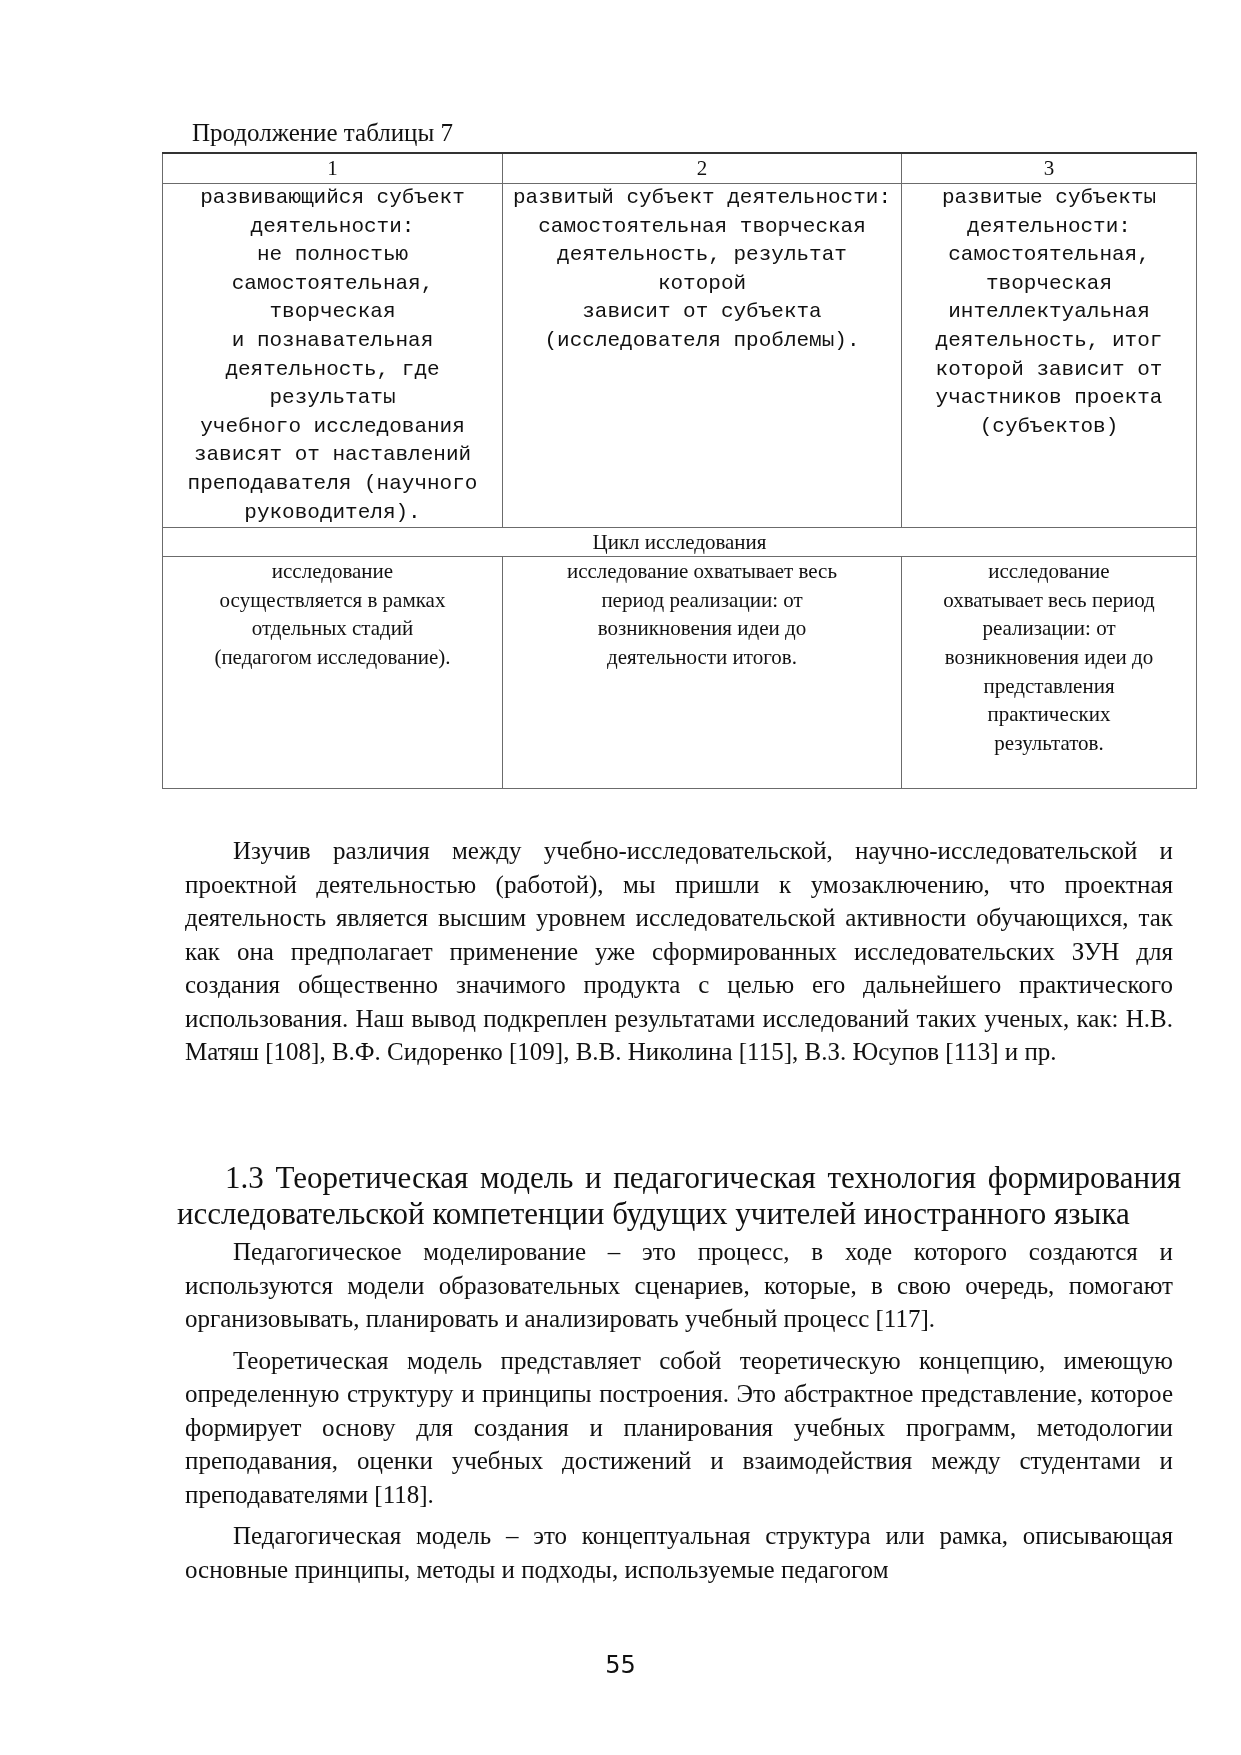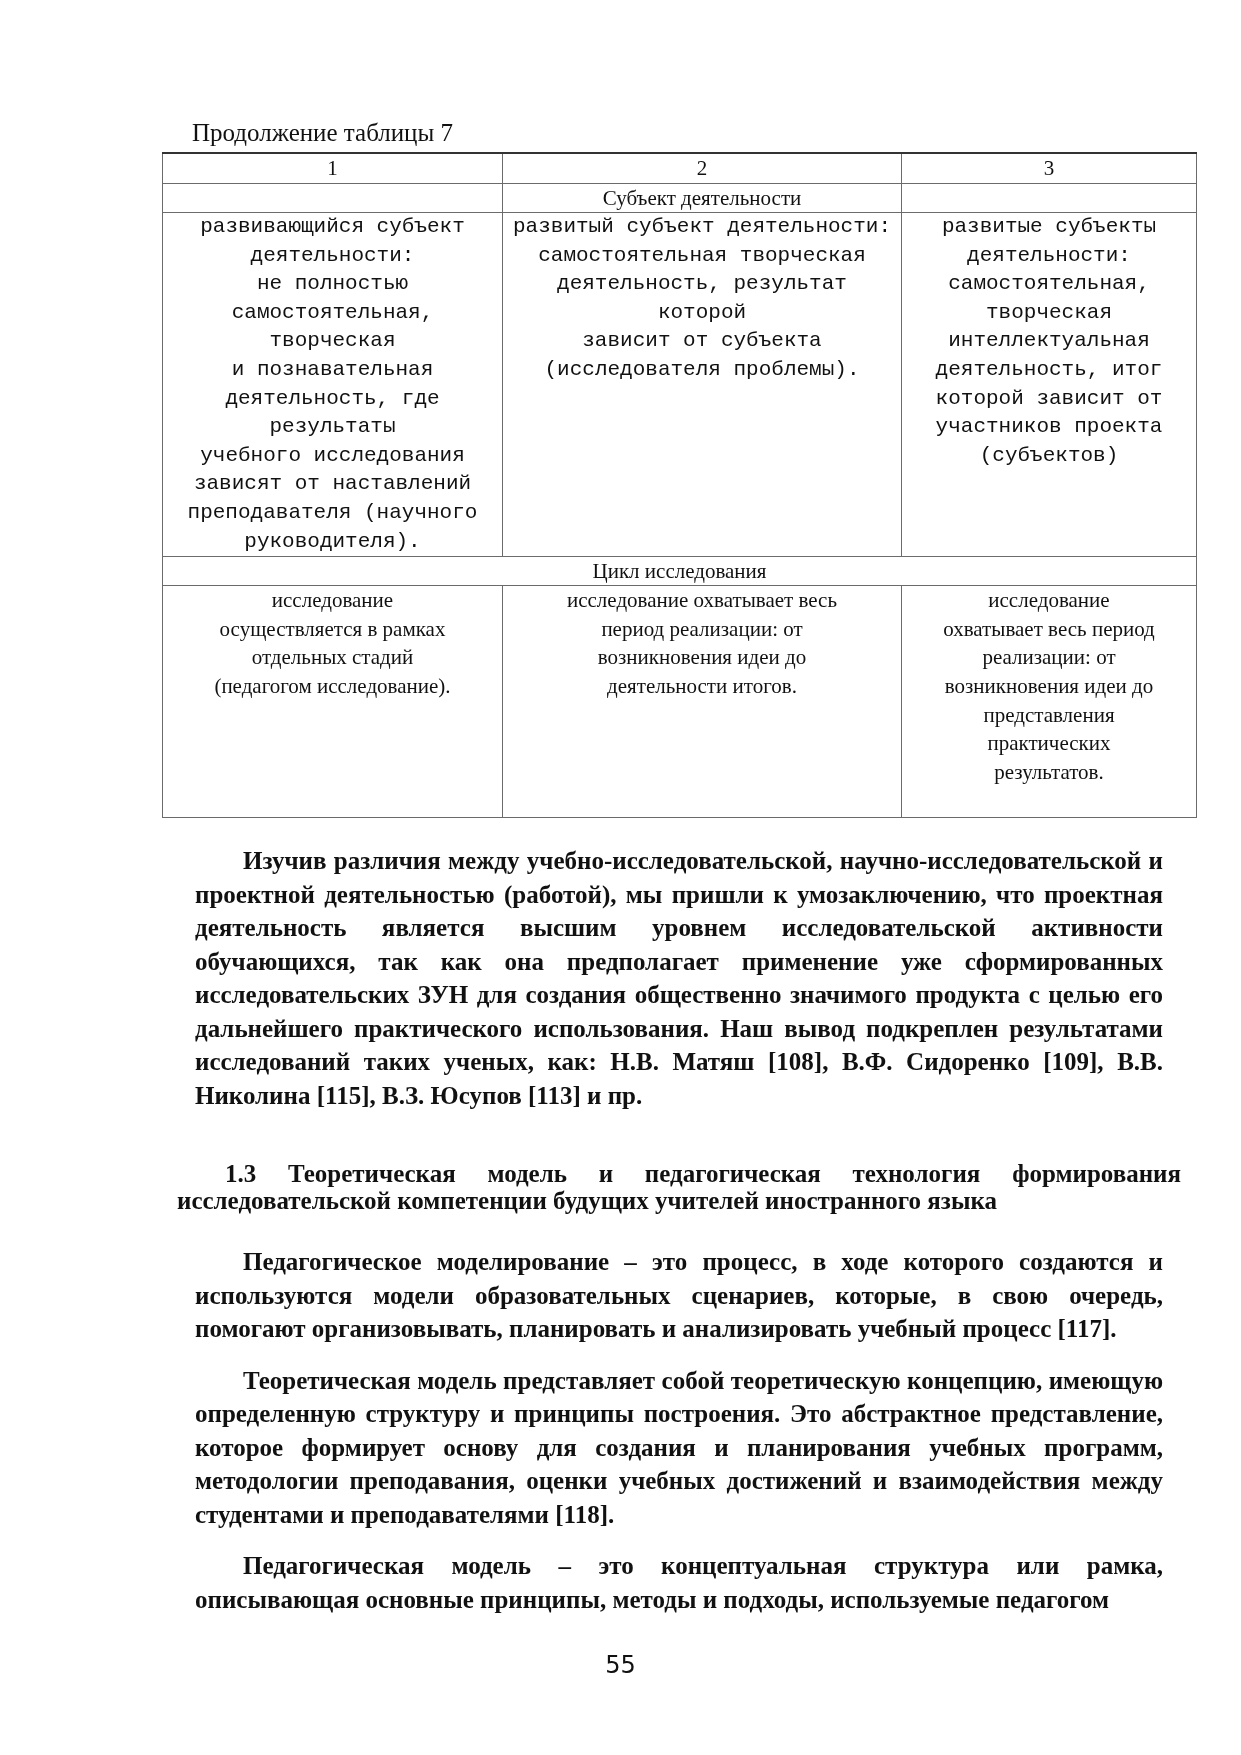--- a/index.html
+++ b/index.html
@@ -47,32 +47,31 @@
 
     .prose {
       position: absolute;
       left: 177px;
       width: 1004px;
       font-size: 25px;
       line-height: 33.5px;
       text-align: justify;
     }
     .prose p {
-      margin: 18px;
+      margin: 8px;
       text-indent: 48px;
       text-align: justify;
-      font-weight: bold;
     }
     .heading {
       position: absolute;
       left: 177px;
       width: 1004px;
-      font-size: 25px;
-      line-height: 27px;
-      font-weight: bold;
+      font-size: 31px;
+      line-height: 36px;
+      font-weight: normal;
       text-align: justify;
       text-indent: 48px;
     }
     .page-number {
       position: absolute;
       left: 0;
       width: 1241px;
       top: 1654px;
       text-align: center;
       font-family: "DejaVu Sans", "Liberation Sans", sans-serif;
@@ -89,25 +88,20 @@
   <colgroup>
     <col style="width:340px">
     <col style="width:399px">
     <col style="width:295px">
   </colgroup>
   <tbody>
       <tr class="hdr outer-top">
     <td>1</td>
     <td>2</td>
     <td>3</td>
-  </tr>
-  <tr class="sec">
-    <td></td>
-    <td>Субъект деятельности</td>
-    <td></td>
   </tr>
   <tr class="body1">
     <td>
       <span class="cell-line">развивающийся субъект</span>
       <span class="cell-line">деятельности:</span>
       <span class="cell-line">не полностью</span>
       <span class="cell-line">самостоятельная, творческая</span>
       <span class="cell-line">и познавательная</span>
       <span class="cell-line">деятельность, где результаты</span>
       <span class="cell-line">учебного исследования</span>

